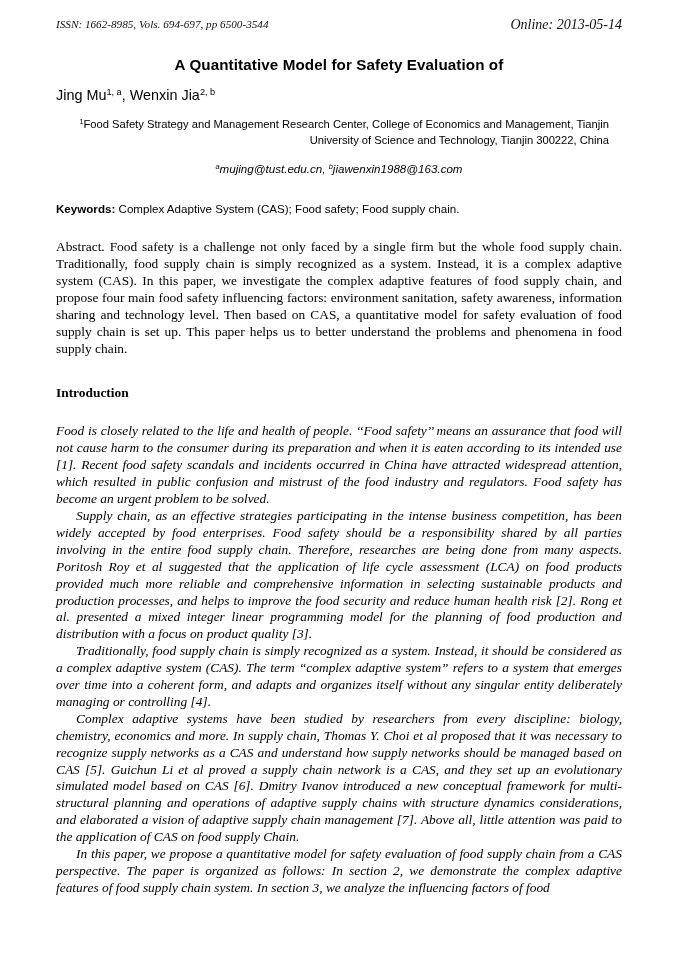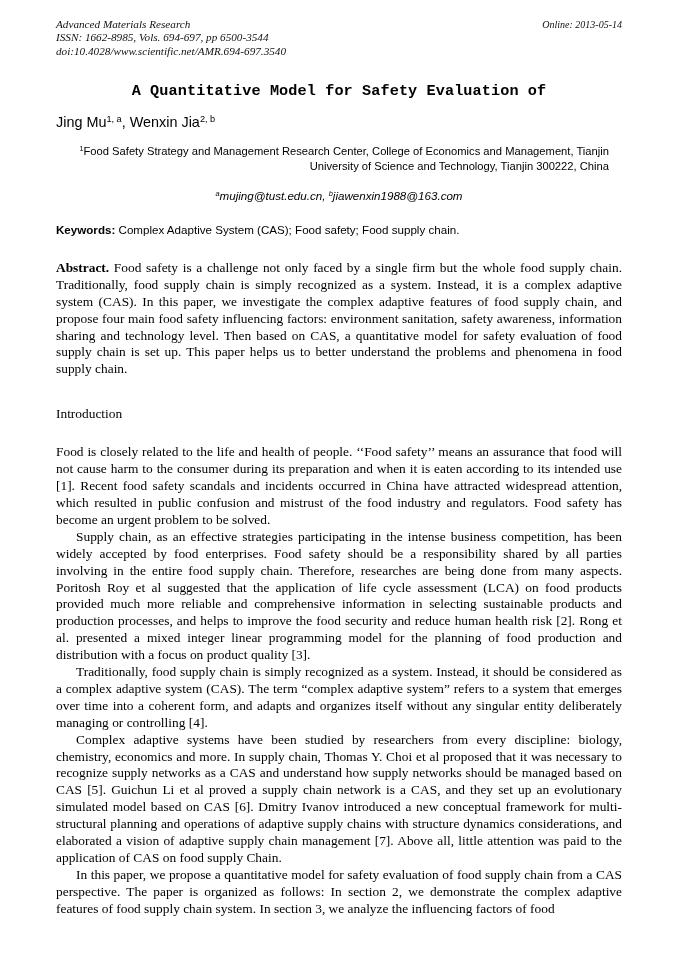--- a/index.html
+++ b/index.html
@@ -36,30 +36,30 @@
     font-style: italic;
     font-size: 11.2px;
     line-height: 13.4px;
     color: #111;
   }
   .masthead .online {
     position: absolute;
     right: 0;
     top: 0;
     font-style: italic;
-    font-size: 10px;
+    font-size: 14px;
     white-space: nowrap;
   }
   .masthead .line { display: block; white-space: nowrap; }
 
   
   .title-block {
     margin-top: 24px;
     text-align: center;
-    font-family: Liberation Mono, monospace;
+    font-family: Liberation Sans, sans-serif;
     font-weight: bold;
     font-size: 15.2px;
     line-height: 19.5px;
     letter-spacing: 0.1px;
   }
   .title-block .tl { display: block; }
 
   
   .authors {
     margin-top: 11px;
@@ -93,75 +93,74 @@
     margin-top: 13px;
     text-align: center;
     font-family: "Liberation Sans", "DejaVu Sans", sans-serif;
     font-size: 11.6px;
     line-height: 15px;
     font-style: italic;
   }
 
   
   .keywords {
-    margin-top: 19px;
+    margin-top: 25px;
     font-family: "Liberation Sans", "DejaVu Sans", sans-serif;
     font-size: 11.6px;
     line-height: 15px;
     text-align: left;
   }
   .keywords b { font-weight: bold; }
 
   
   .abstract {
     margin-top: 23px;
     font-family: "Liberation Serif", "DejaVu Serif", serif;
     font-size: 13.4px;
     line-height: 16.9px;
     text-align: justify;
     text-justify: inter-word;
   }
-  .abstract b { font-weight: bold; }
+  .abstract b { font-weight: normal; }
 
   
   .section-heading {
     margin-top: 27px;
     font-family: "Liberation Serif", "DejaVu Serif", serif;
-    font-weight: normal;
+    font-weight: bold;
     font-size: 13.4px;
     line-height: 17px;
   }
 
   
   .body-text {
     margin-top: 22px;
     font-family: "Liberation Serif", "DejaVu Serif", serif;
     font-size: 13.4px;
     line-height: 16.9px;
     text-align: justify;
     text-justify: inter-word;
   }
   .body-text p {
     margin: 0;
     text-align: justify;
+    font-style: italic;
   }
   .body-text p.indent { text-indent: 20px; }
   .body-text p.noindent { text-indent: 0; }
 </style>
 </head>
 <body>
 
 <div class="page">
   <div class="content">
 
     <div class="masthead">
       <span class="online">Online: 2013-05-14</span>
-      <span class="line">Advanced Materials Research</span>
       <span class="line">ISSN: 1662-8985, Vols. 694-697, pp 6500-3544</span>
-      <span class="line">doi:10.4028/www.scientific.net/AMR.694-697.3540</span>
     </div>
 
     <div class="title-block">
       <span class="tl">A Quantitative Model for Safety Evaluation of</span>
     </div>
 
     <div class="authors">
       <span>Jing Mu</span><sup>1, a</sup><span>, </span><span>Wenxin Jia</span><sup>2, b</sup>
     </div>
 

